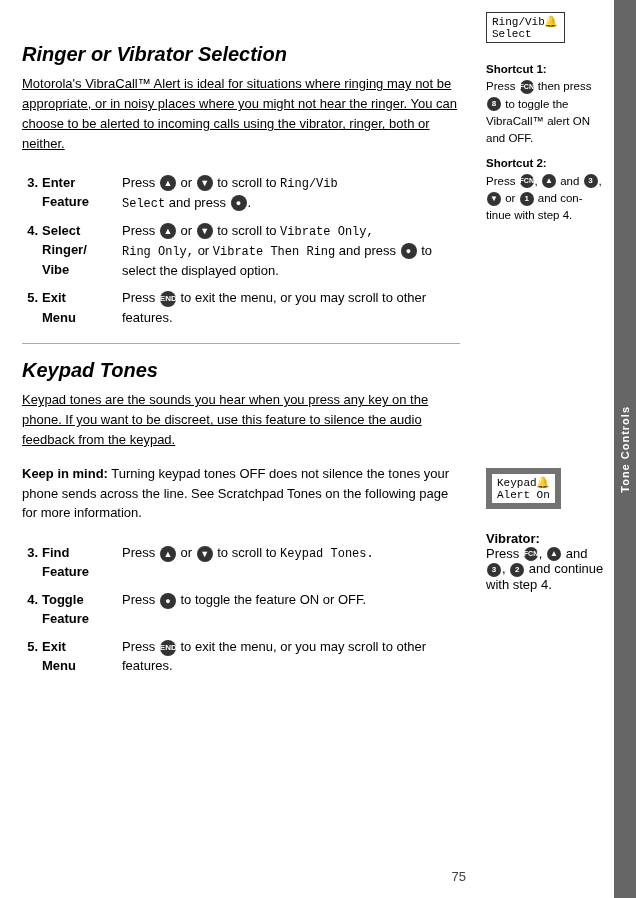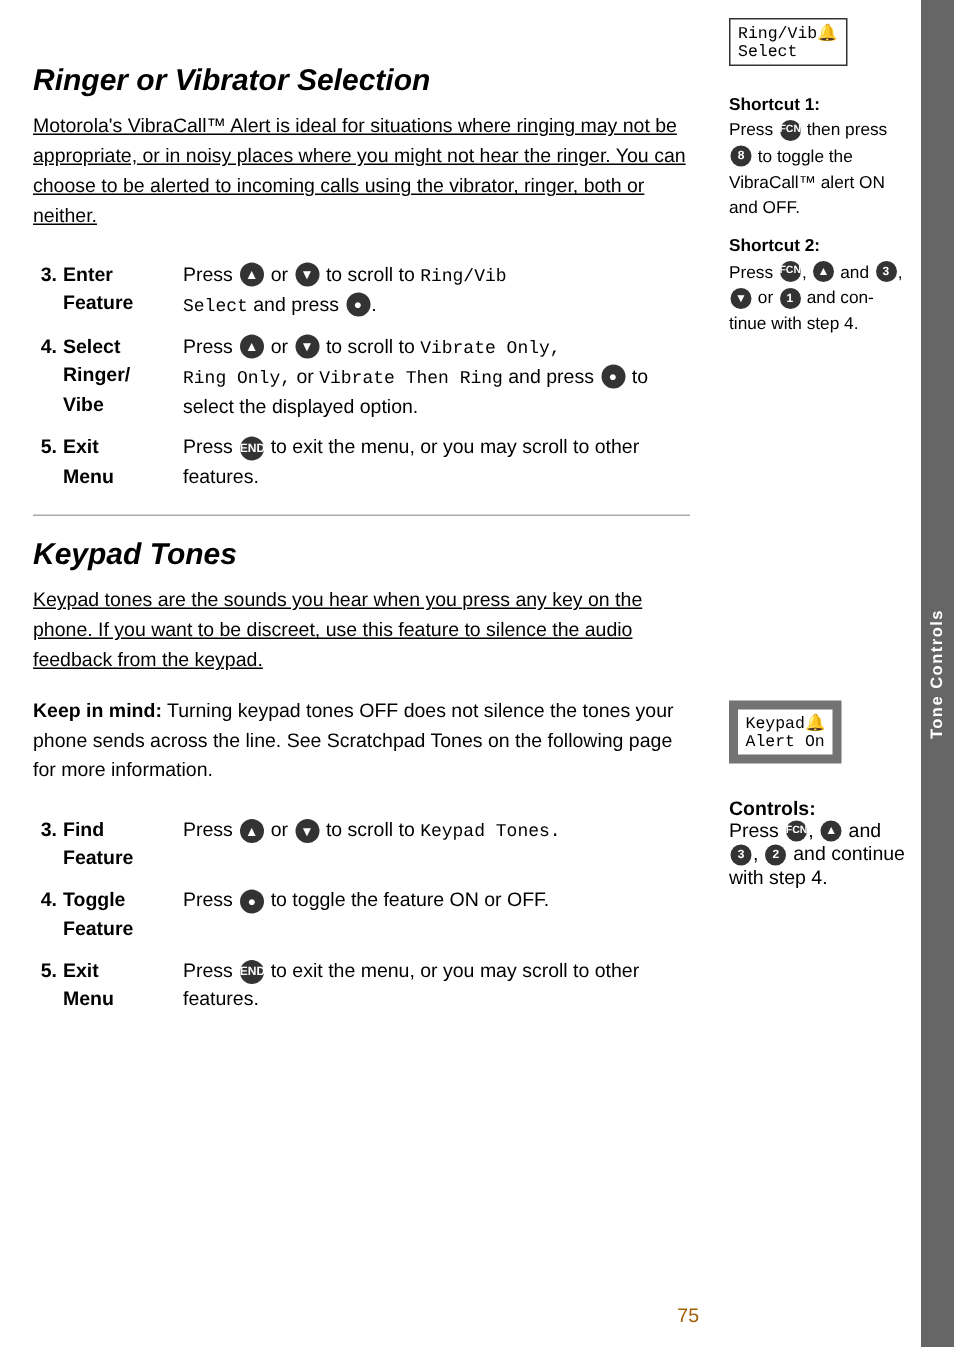--- a/index.html
+++ b/index.html
@@ -113,21 +113,21 @@
       font-weight: bold;
       vertical-align: middle;
       margin: 0 1px;
     }
 
     .page-num {
       position: absolute;
       bottom: 14px;
       right: 170px;
       font-size: 13px;
-      color: #a16207;
+      color: #404040;
     }
 
     .hr-divider {
       border: none;
       border-top: 1px solid #aaa;
       margin: 10px 0 14px 0;
     }
 
     .sidebar-vertical-label {
       position: absolute;
@@ -309,21 +309,21 @@
   <div class="panel-gap"></div>
 
   <div style="margin-bottom: 10px;">
     <div class="keypad-box">
       <span>Keypad</span>🔔<br>
       <span>Alert On</span>
     </div>
   </div>
 
   <div class="shortcut-block2">
-    <p><strong>Controls:</strong></p>
+    <p><strong>Vibrator:</strong></p>
     <p>
       Press <span class="circle-btn-sm" style="font-size:7px;">FCN</span>,
       <span class="circle-btn-sm">▲</span>
       and <span class="circle-btn-sm">3</span>,
       <span class="circle-btn-sm">2</span>
       and continue with step 4.
     </p>
   </div>
 
   <div style="height: 60px;"></div>

